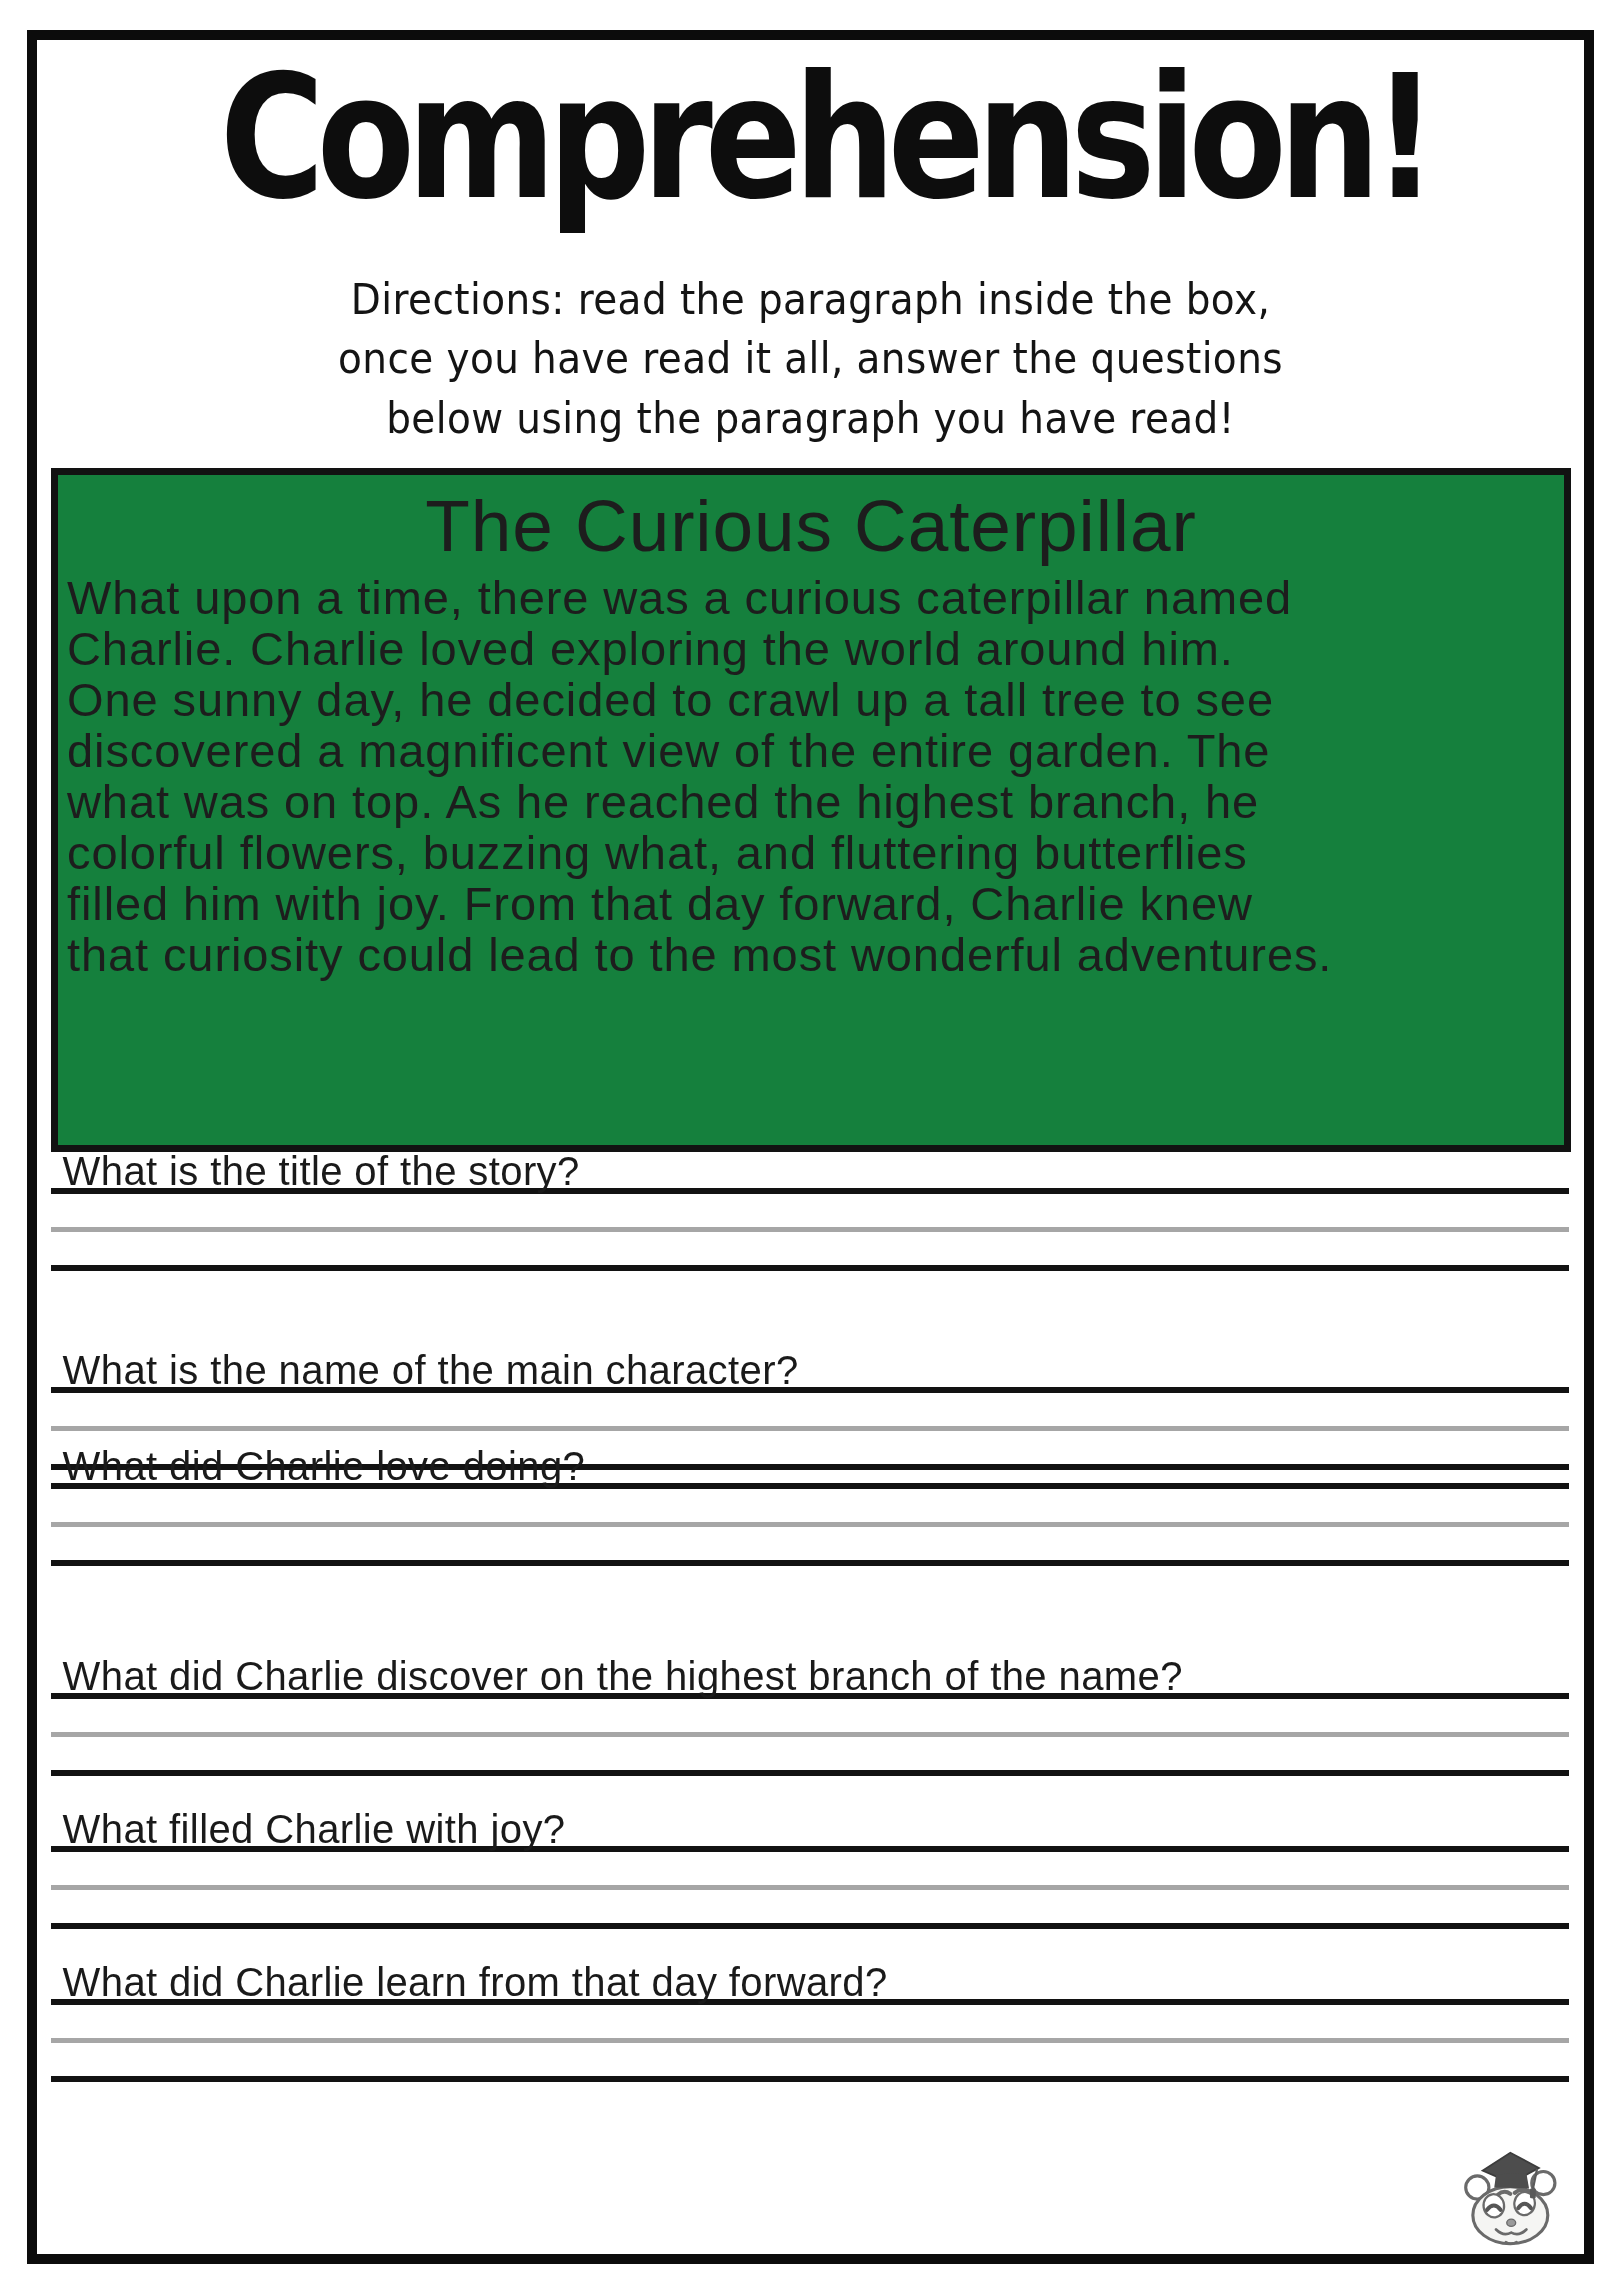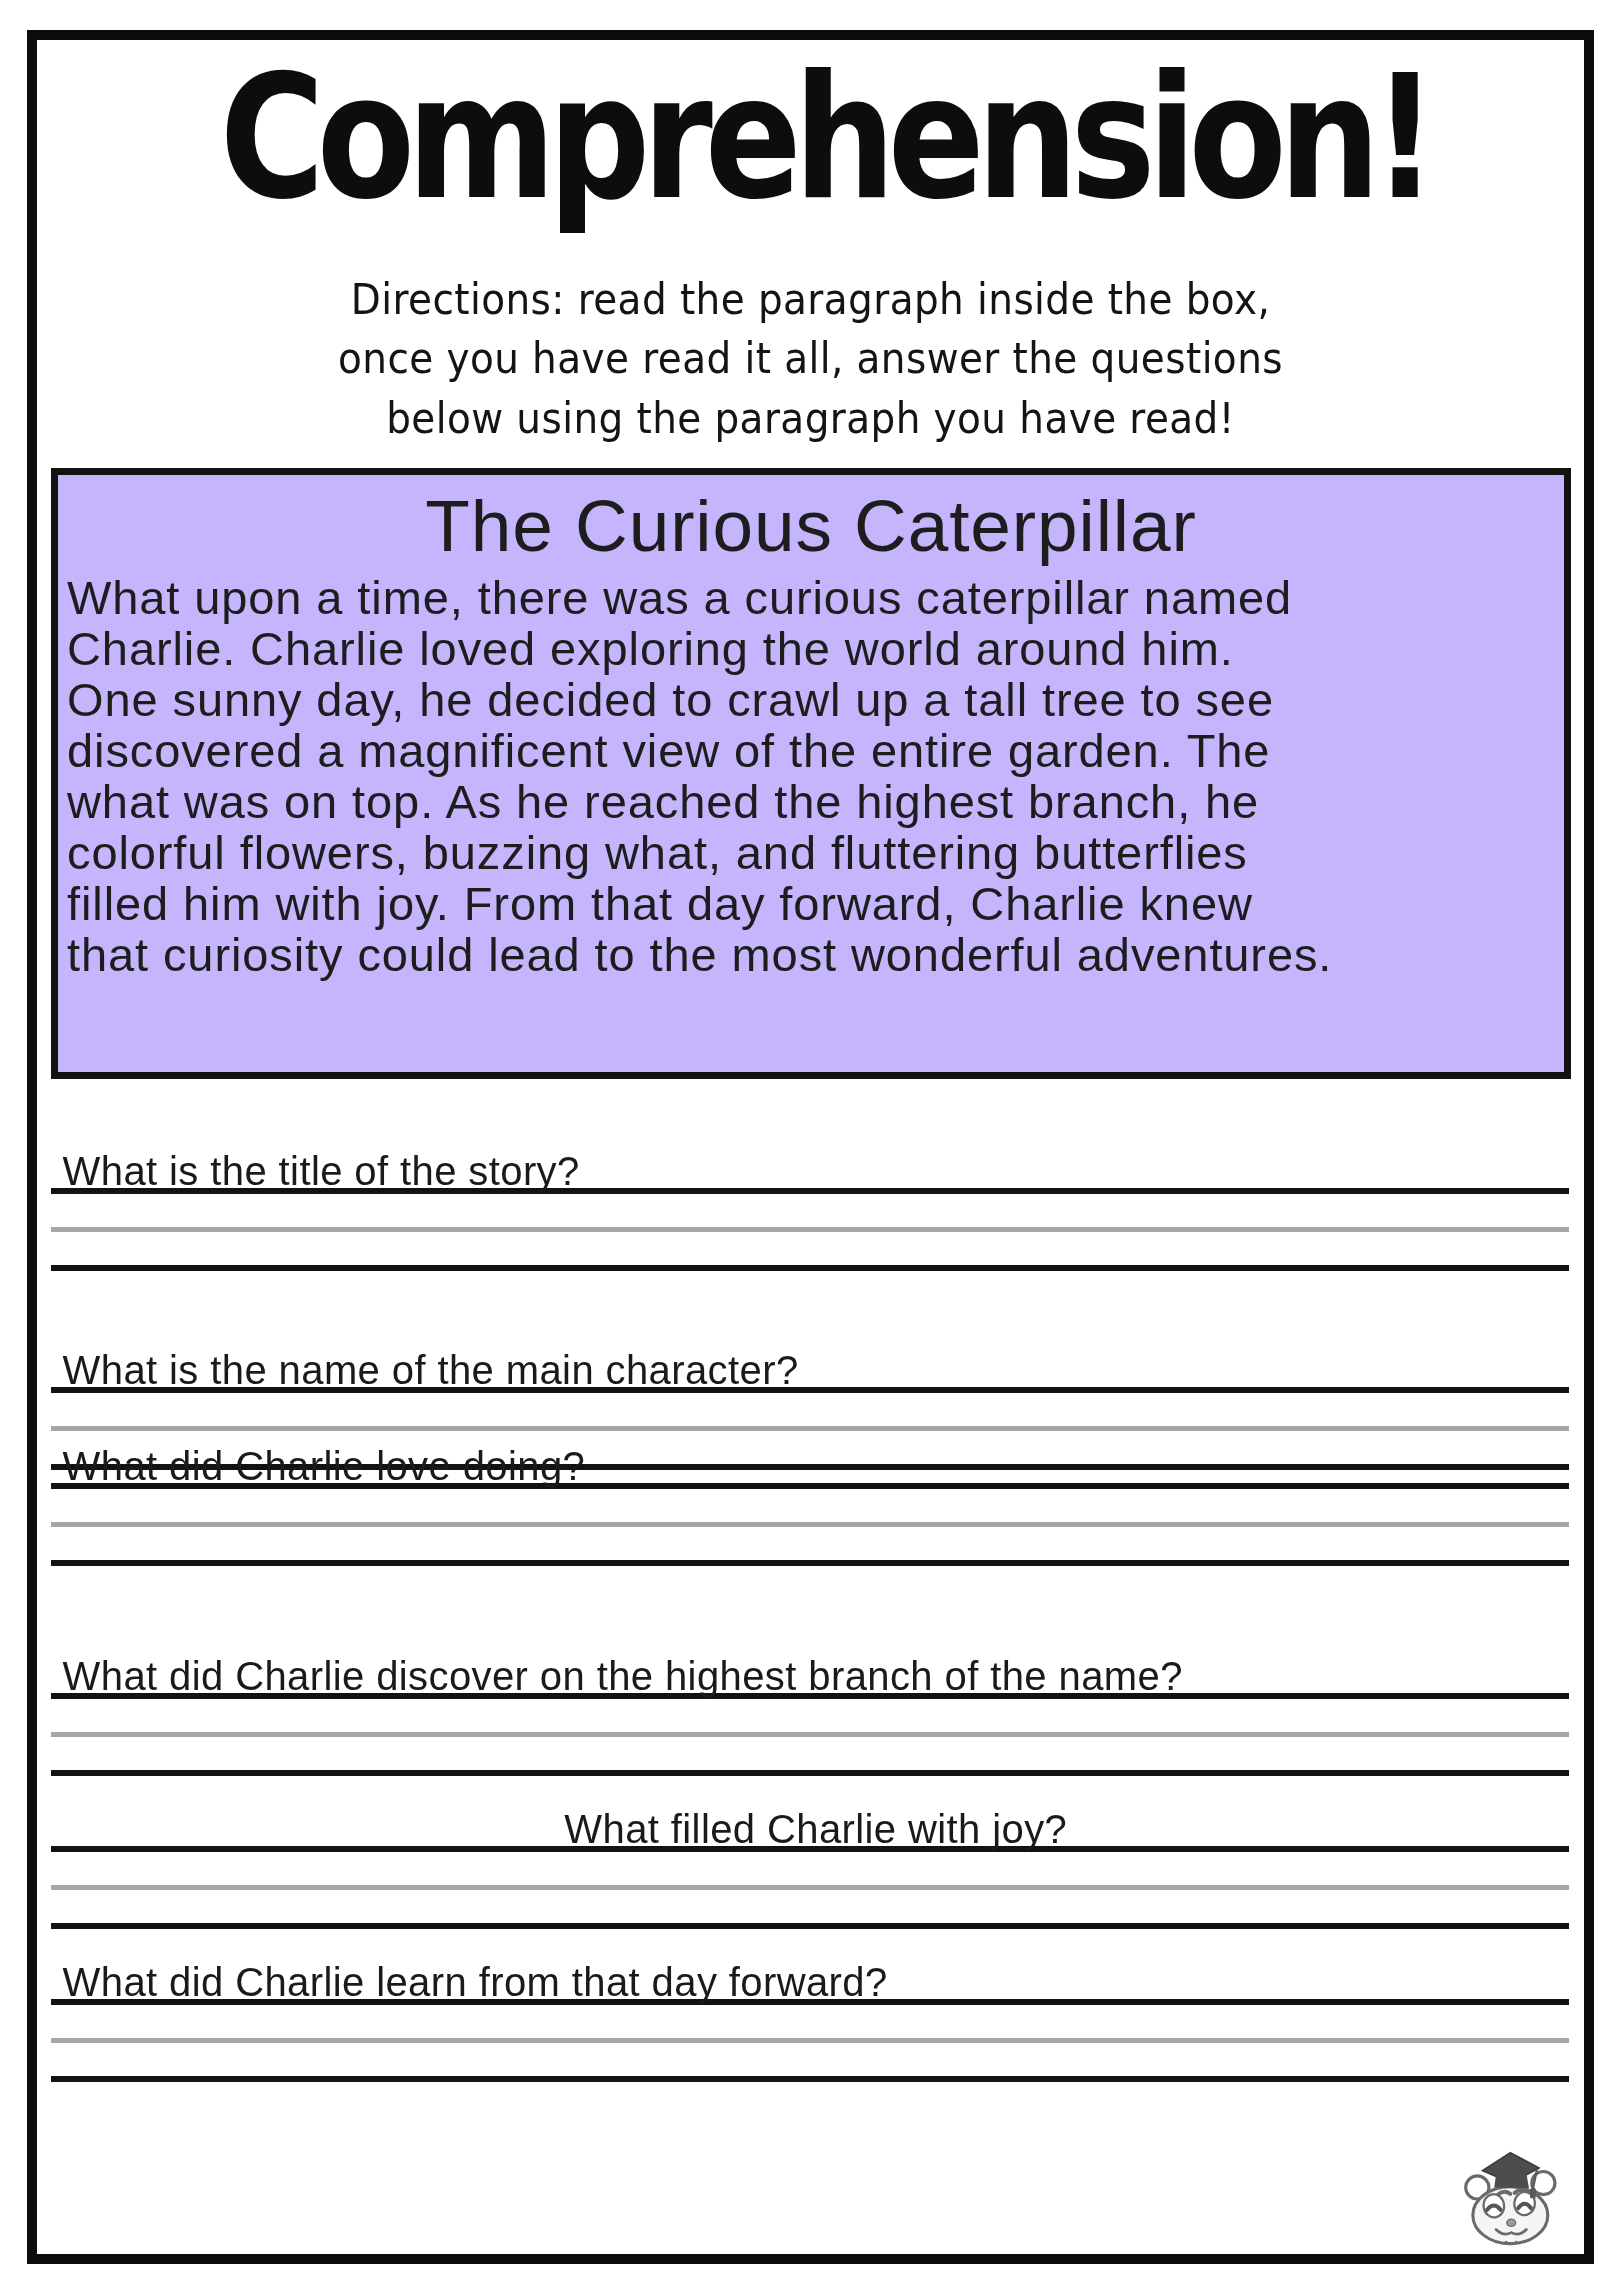--- a/index.html
+++ b/index.html
@@ -42,24 +42,24 @@
     line-height: 54px;
     letter-spacing: 0.4px;
     color: #141414;
     transform: scaleY(1.1);
     transform-origin: top center;
   }
   .directions div { white-space: nowrap; }
   .story-box {
     position: absolute;
     left: 51px; top: 468px;
-    width: 1520px; height: 611px;
+    width: 1520px; height: 684px;
     border: 7.2px solid #121212;
     box-sizing: border-box;
-    background: #c4b5fd;
+    background: #15803d;
   }
   .story-title {
     margin-top: 10.7px;
     text-align: center;
     font-size: 73px;
     line-height: 79px;
     letter-spacing: 0.9px;
     color: #1d1d1d;
     white-space: nowrap;
   }
@@ -86,21 +86,21 @@
     letter-spacing: 0.4px;
     color: #1a1a1a;
     border-bottom: 6.3px solid #121212;
     white-space: nowrap;
     box-sizing: content-box;
   }
   .ln { width: 100%; height: 5.4px; }
   .ln.gray  { margin-top: 33px; background: #a6a6a6; }
   .ln.black { margin-top: 33px; background: #121212; }
   .q1 { top: 1149px; } .q2 { top: 1348px; } .q3 { top: 1444px; }
-  .q4 { top: 1654px; } .q5 { top: 1807px; text-align: center; } .q6 { top: 1960px; }
+  .q4 { top: 1654px; } .q5 { top: 1807px; } .q6 { top: 1960px; }
   .mascot {
     position: absolute;
     left: 1455px; top: 2140px;
     width: 116px; height: 112px;
   }
 </style>
 </head>
 <body>
 
 <div class="frame"></div>

